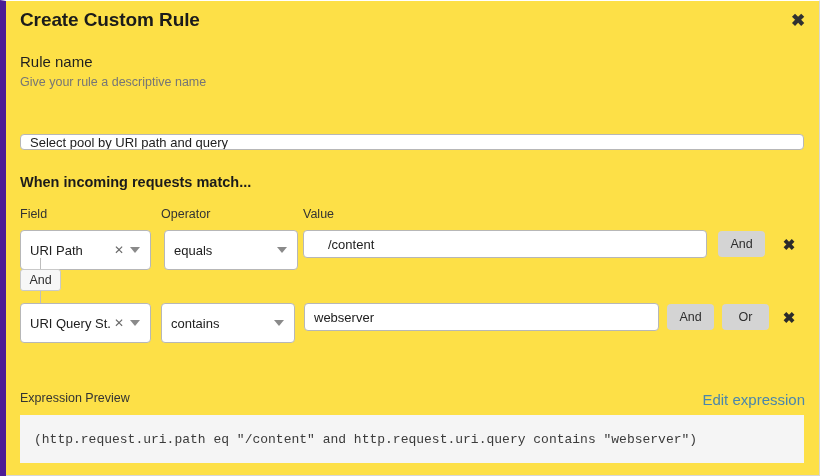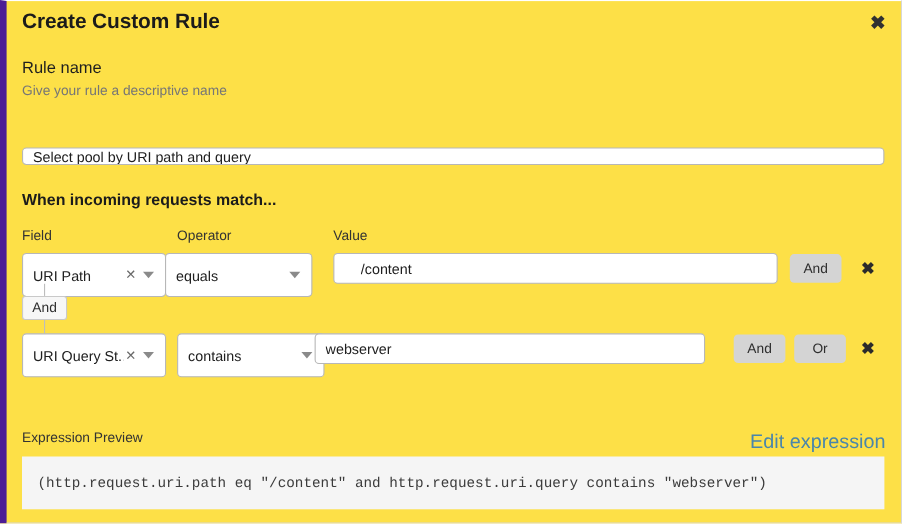--- a/index.html
+++ b/index.html
@@ -172,21 +172,21 @@
     color: #2b2b2b;
     font-size: 15px;
     font-weight: bold;
     cursor: pointer;
     user-select: none;
     line-height: 1;
   }
 
   
   #row1-field    { left: 14px;  top: 229px; width: 131px; }
-  #row1-operator { left: 144px; top: 229px; width: 134px; }
+  #row1-operator { left: 158px; top: 229px; width: 134px; }
   #row1-value    { left: 297px; top: 229px; width: 404px; height: 28px; padding-left: 24px; }
   #row1-and      { left: 712px; top: 230px; width: 47px; }
   #row1-remove   { left: 774px; top: 234px; }
 
   
   .connector-line {
     position: absolute;
     left: 34px;
     width: 1px;
     background: #bdbdbd;
@@ -208,38 +208,38 @@
     color: #2e2e2e;
     display: flex;
     align-items: center;
     justify-content: center;
     cursor: pointer;
   }
 
   
   #row2-field    { left: 14px;  top: 302px; width: 131px; }
   #row2-operator { left: 155px; top: 302px; width: 134px; }
-  #row2-value    { left: 280px; top: 302px; width: 355px; height: 28px; }
+  #row2-value    { left: 298px; top: 302px; width: 355px; height: 28px; }
   #row2-and      { left: 661px; top: 303px; width: 47px; }
   #row2-or       { left: 716px; top: 303px; width: 47px; }
   #row2-remove   { left: 774px; top: 307px; }
 
   
   .preview-label {
     position: absolute;
     left: 14px;
     top: 390px;
     font-size: 12.5px;
     color: #333333;
   }
   .preview-link {
     position: absolute;
     right: 14px;
     top: 390px;
-    font-size: 18px;
+    font-size: 15px;
     color: #4a86ab;
     cursor: pointer;
     text-decoration: none;
   }
   .preview-box {
     position: absolute;
     left: 14px;
     top: 414px;
     width: 784px;
     height: 48px;

